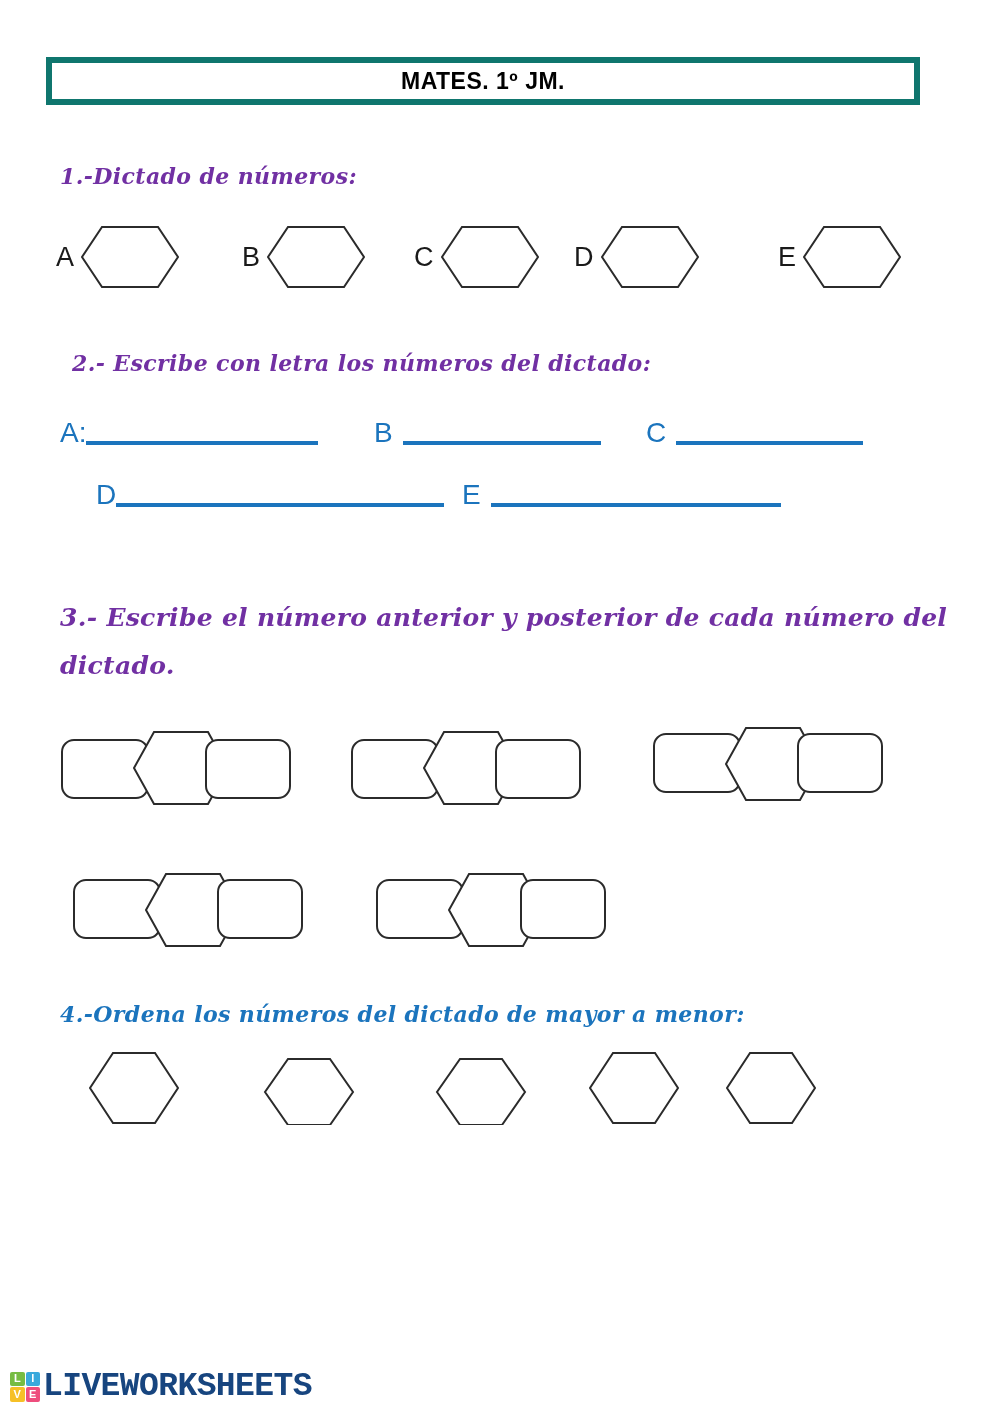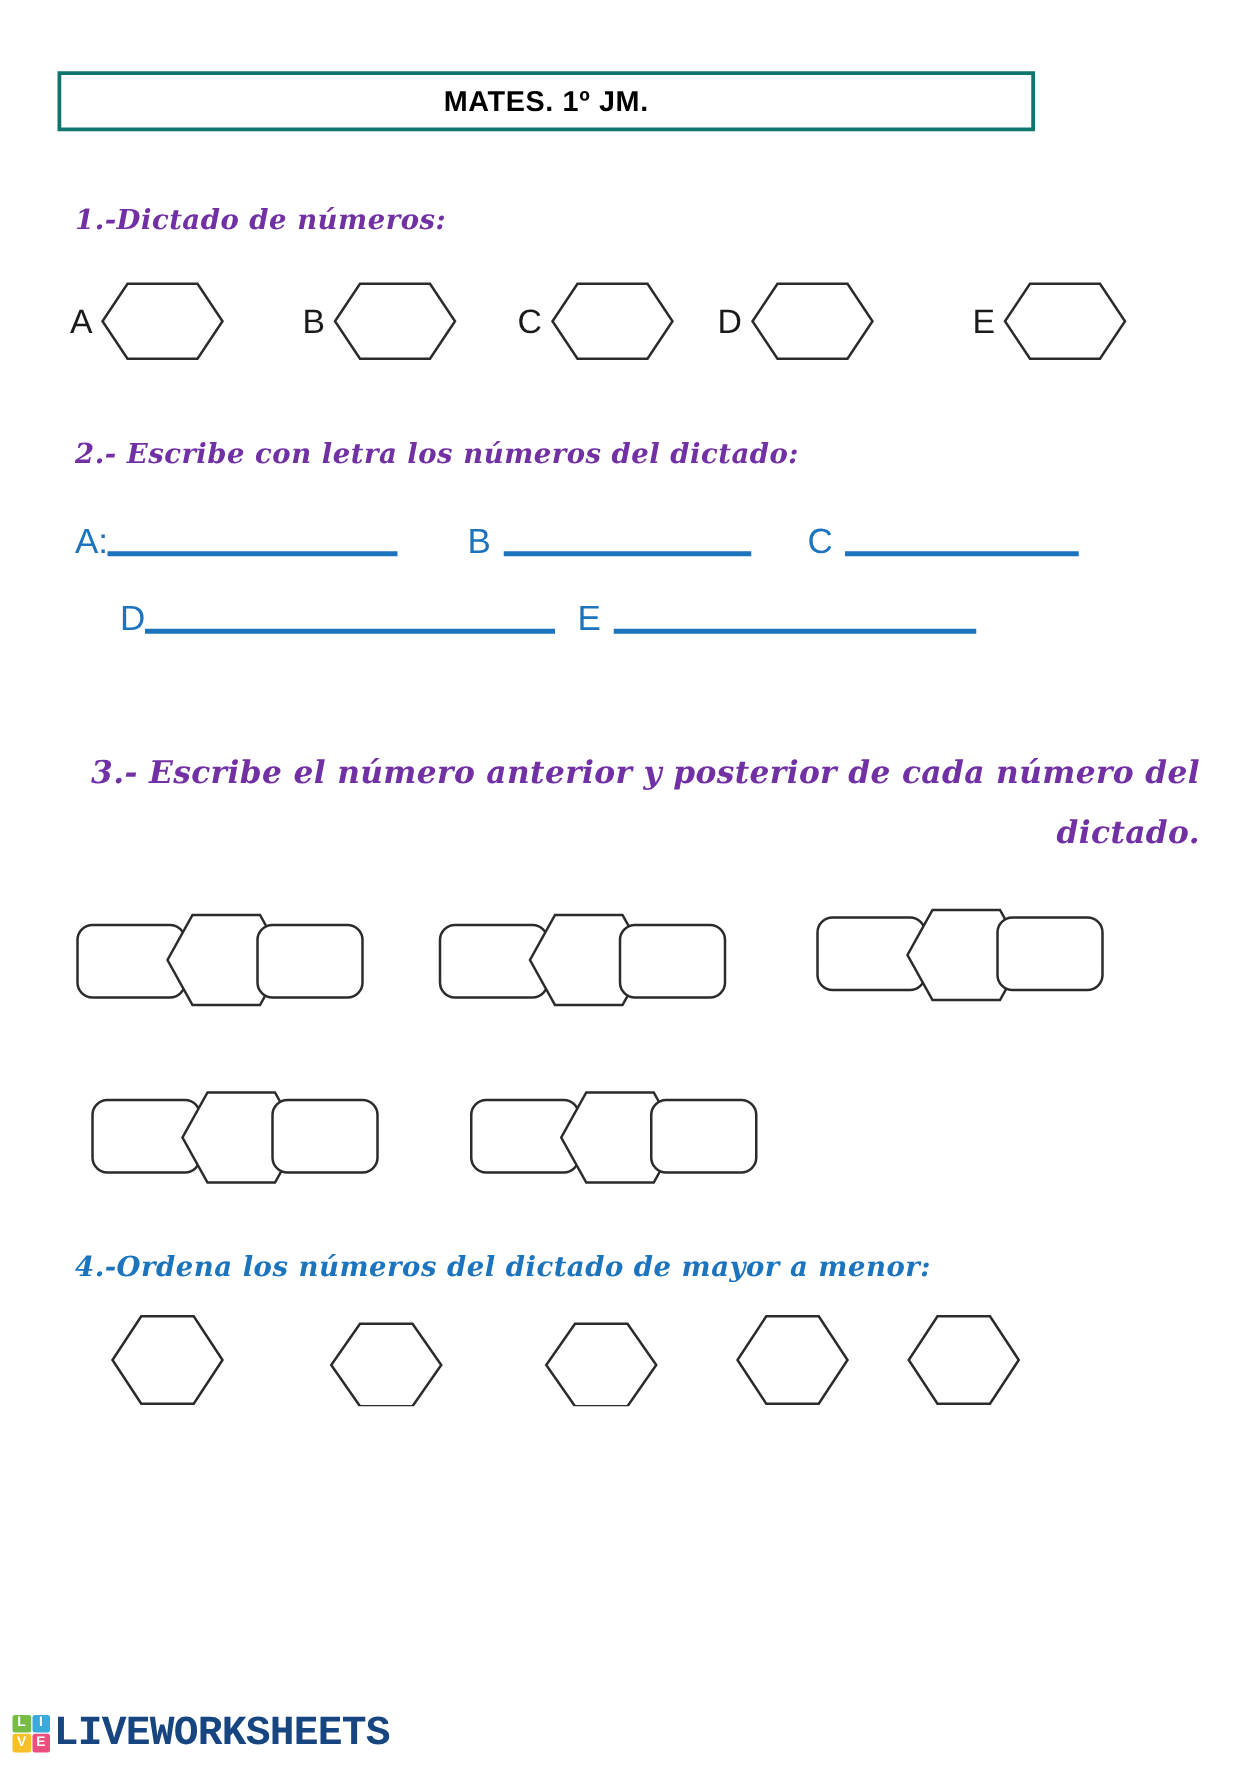--- a/index.html
+++ b/index.html
@@ -13,23 +13,23 @@
     position: relative;
     font-family: "Liberation Sans", sans-serif;
     overflow: hidden;
   }
 
   
   .title-box {
     position: absolute;
     left: 46px;
     top: 57px;
-    width: 782px;
+    width: 874px;
     height: 48px;
-    border: 3px solid #0f766e;
+    border: 6px solid #0f766e;
     box-sizing: border-box;
     display: flex;
     align-items: center;
     justify-content: center;
   }
   .title-text {
     font-family: "Liberation Sans", sans-serif;
     font-size: 23px;
     font-weight: 600;
     letter-spacing: 0.5px;
@@ -215,21 +215,21 @@
     <span class="q1-label">E</span>
     <span class="hex-wide">
       <svg width="100" height="64" viewBox="0 0 100 64" aria-hidden="true">
         <polygon points="22,2 78,2 98,32 78,62 22,62 2,32" fill="#ffffff" stroke="#2b2b2b" stroke-width="2"></polygon>
       </svg>
     </span>
   </div>
 
 </div>
 
-<div class="q-heading q-purple" style="left:60px; top:350px;">2.- Escribe con letra los números del dictado:</div>
+<div class="q-heading q-purple" style="left:72px; top:350px;">2.- Escribe con letra los números del dictado:</div>
 
 <div class="q2-line-item" style="left:60px; top:408px;">
   <span class="q2-letter">A:</span>
   <span class="q2-rule" style="width:232px;"></span>
 </div>
 
 <div class="q2-line-item" style="left:374px; top:408px;">
   <span class="q2-letter">B</span>
   <span class="q2-rule" style="width:198px; margin-left:10px;"></span>
 </div>
@@ -242,21 +242,21 @@
 <div class="q2-line-item" style="left:96px; top:470px;">
   <span class="q2-letter">D</span>
   <span class="q2-rule" style="width:328px;"></span>
 </div>
 
 <div class="q2-line-item" style="left:462px; top:470px;">
   <span class="q2-letter">E</span>
   <span class="q2-rule" style="width:290px; margin-left:10px;"></span>
 </div>
 
-<div class="q3-heading" style="left:60px; top:594px;text-align:right;">3.- Escribe el número anterior y posterior de cada número del dictado.</div>
+<div class="q3-heading" style="left:60px; top:594px;">3.- Escribe el número anterior y posterior de cada número del dictado.</div>
 
 <div class="q3-group" style="left:60px; top:728px;">
   <svg width="232" height="78" viewBox="0 0 232 78" aria-hidden="true">
     <rect x="2" y="12" width="86" height="58" rx="12" ry="12" fill="#ffffff" stroke="#2b2b2b" stroke-width="2"></rect>
     <polygon points="94,4 148,4 168,40 148,76 94,76 74,40" fill="#ffffff" stroke="#2b2b2b" stroke-width="2"></polygon>
     <rect x="146" y="12" width="84" height="58" rx="12" ry="12" fill="#ffffff" stroke="#2b2b2b" stroke-width="2"></rect>
   </svg>
 </div>
 
 <div class="q3-group" style="left:350px; top:728px;">

